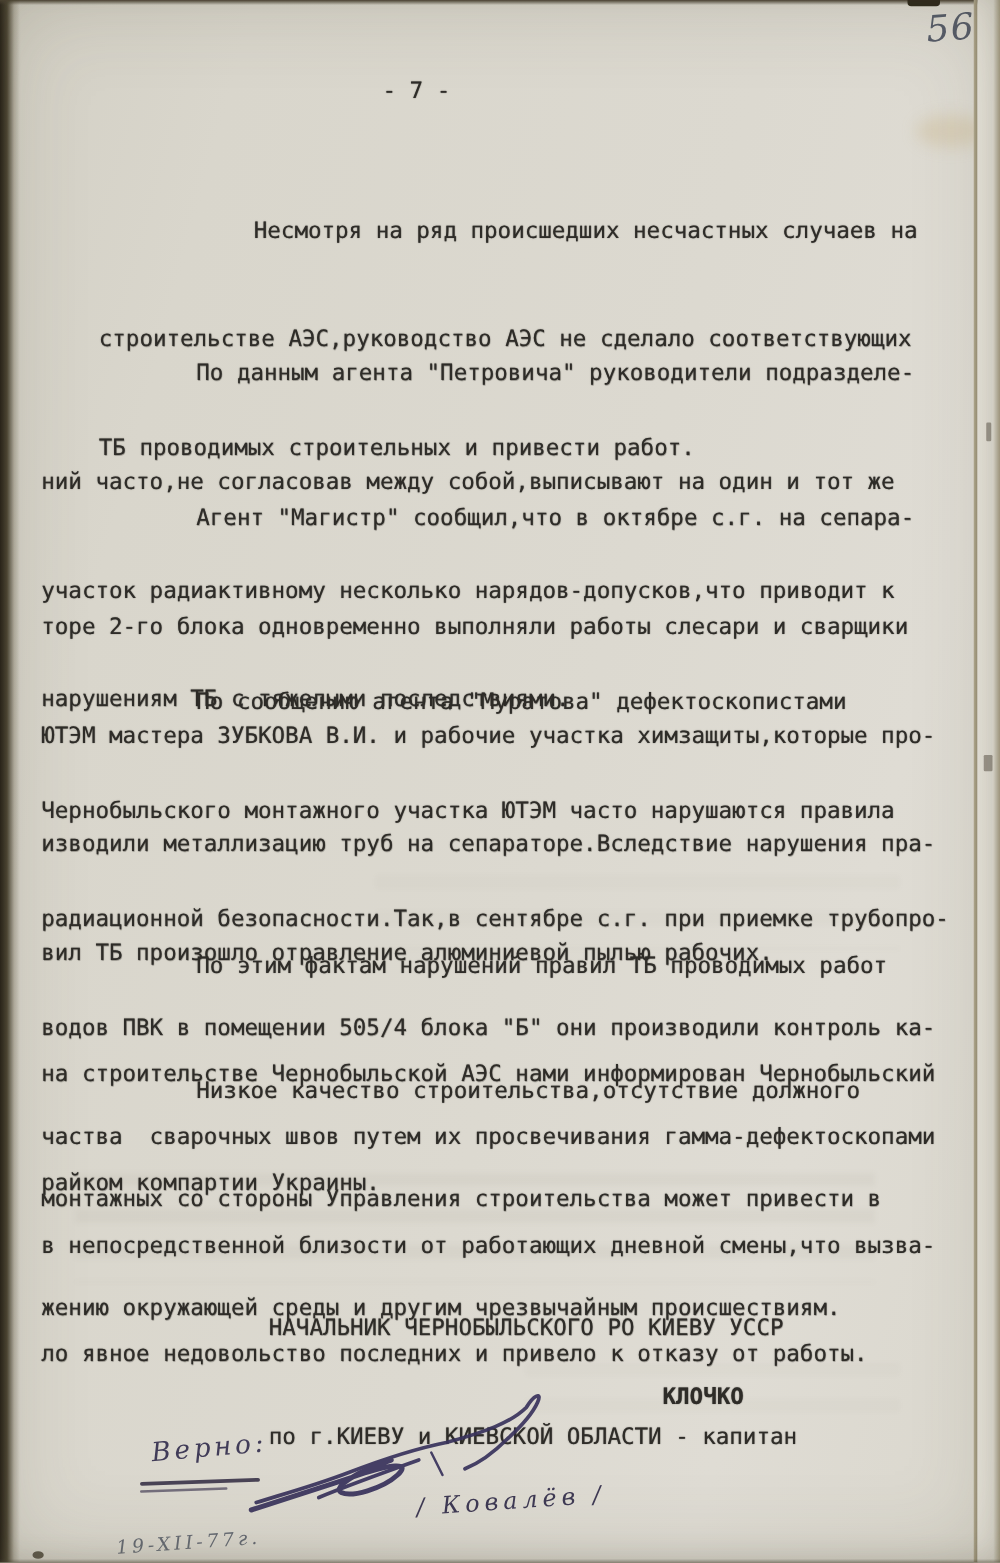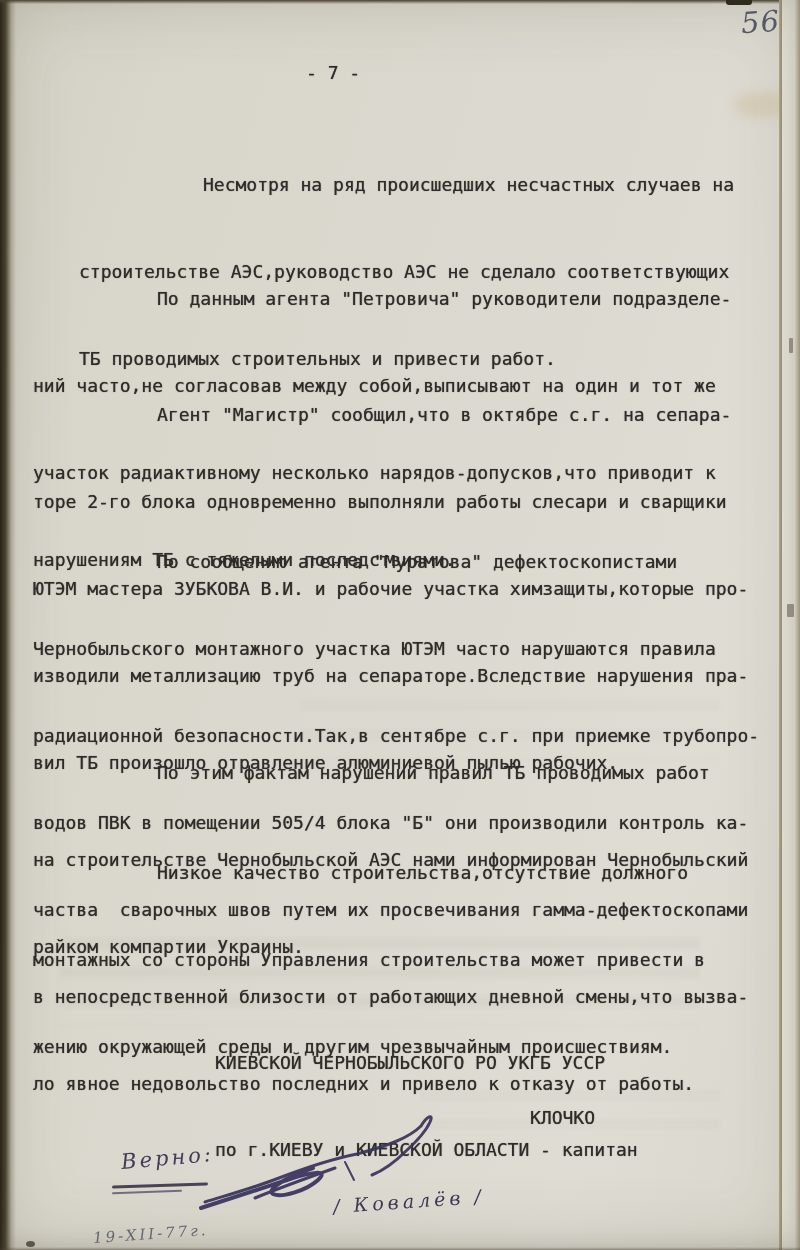--- a/index.html
+++ b/index.html
@@ -31,21 +31,21 @@
     background:repeating-linear-gradient(rgba(112,106,92,.10) 0 11px,rgba(112,106,92,0) 11px 29px);}
   
   .typed{letter-spacing:0px;font-size:18px;line-height:29px;
     text-shadow:0 0 1px rgba(42,40,36,.65),0.4px 0.4px 0 rgba(42,40,36,.25);}
   .page-num{position:absolute;left:306px;top:58px;}
   .para{position:absolute;left:33px;width:752px;white-space:pre;}
   .para .l{height:29px;}
   .para .l.ind{text-indent:124px;}
   .signoff{position:absolute;left:215px;top:990px;white-space:pre;}
   .signoff .l{height:29px;}
-  .name{position:absolute;left:530px;top:1103px;}
+  .name{position:absolute;left:530px;top:1103px;font-weight:bold;}
   
   .hand{font-family:"DejaVu Serif",serif;font-style:italic;position:absolute;white-space:pre;}
   .sheet-num{left:741px;top:5px;font-size:29px;color:#555b68;transform:rotate(-4deg);letter-spacing:1px;}
   .verno{left:121px;top:1146px;font-size:21px;color:#413c58;letter-spacing:3px;transform:rotate(-5deg);}
   .verno-u1{position:absolute;left:112px;top:1184px;width:96px;height:3px;background:#4a4456;transform:rotate(-2deg);border-radius:2px;}
   .verno-u2{position:absolute;left:112px;top:1191px;width:70px;height:2px;background:#5a5466;transform:rotate(-2deg);opacity:.8;border-radius:2px;}
   .kovalev{left:333px;top:1190px;font-size:19px;color:#3e3954;letter-spacing:4px;transform:rotate(-4deg);}
   .datemark{left:93px;top:1225px;font-size:15px;color:#666b74;letter-spacing:3px;transform:rotate(-4deg);}
   .sig-svg{position:absolute;left:195px;top:1110px;}
 </style>
@@ -100,21 +100,21 @@
     <div class="l">райком компартии Украины.</div>
   </div>
 
   <div class="typed para" style="top:800px;">
     <div class="l ind">Низкое качество строительства,отсутствие должного</div>
     <div class="l">монтажных со стороны Управления строительства может привести в</div>
     <div class="l">жению окружающей среды и другим чрезвычайным происшествиям.</div>
   </div>
 
   <div class="typed signoff">
-    <div class="l">КИЕВСКОЙ ЧЕРНОБЫЛЬСКОГО РО УКГБ УССР</div>
+    <div class="l">НАЧАЛЬНИК ЧЕРНОБЫЛЬСКОГО РО КИЕВУ УССР</div>
     <div class="l">по г.КИЕВУ и КИЕВСКОЙ ОБЛАСТИ - капитан</div>
   </div>
   <div class="typed name">КЛОЧКО</div>
 
   <div class="hand verno">Верно:</div>
   <div class="verno-u1"></div>
   <div class="verno-u2"></div>
 
   <svg class="sig-svg" width="270" height="115" viewBox="0 0 270 115">
     <g fill="none" stroke="#39335c" stroke-linecap="round" stroke-linejoin="round" opacity="0.92">

